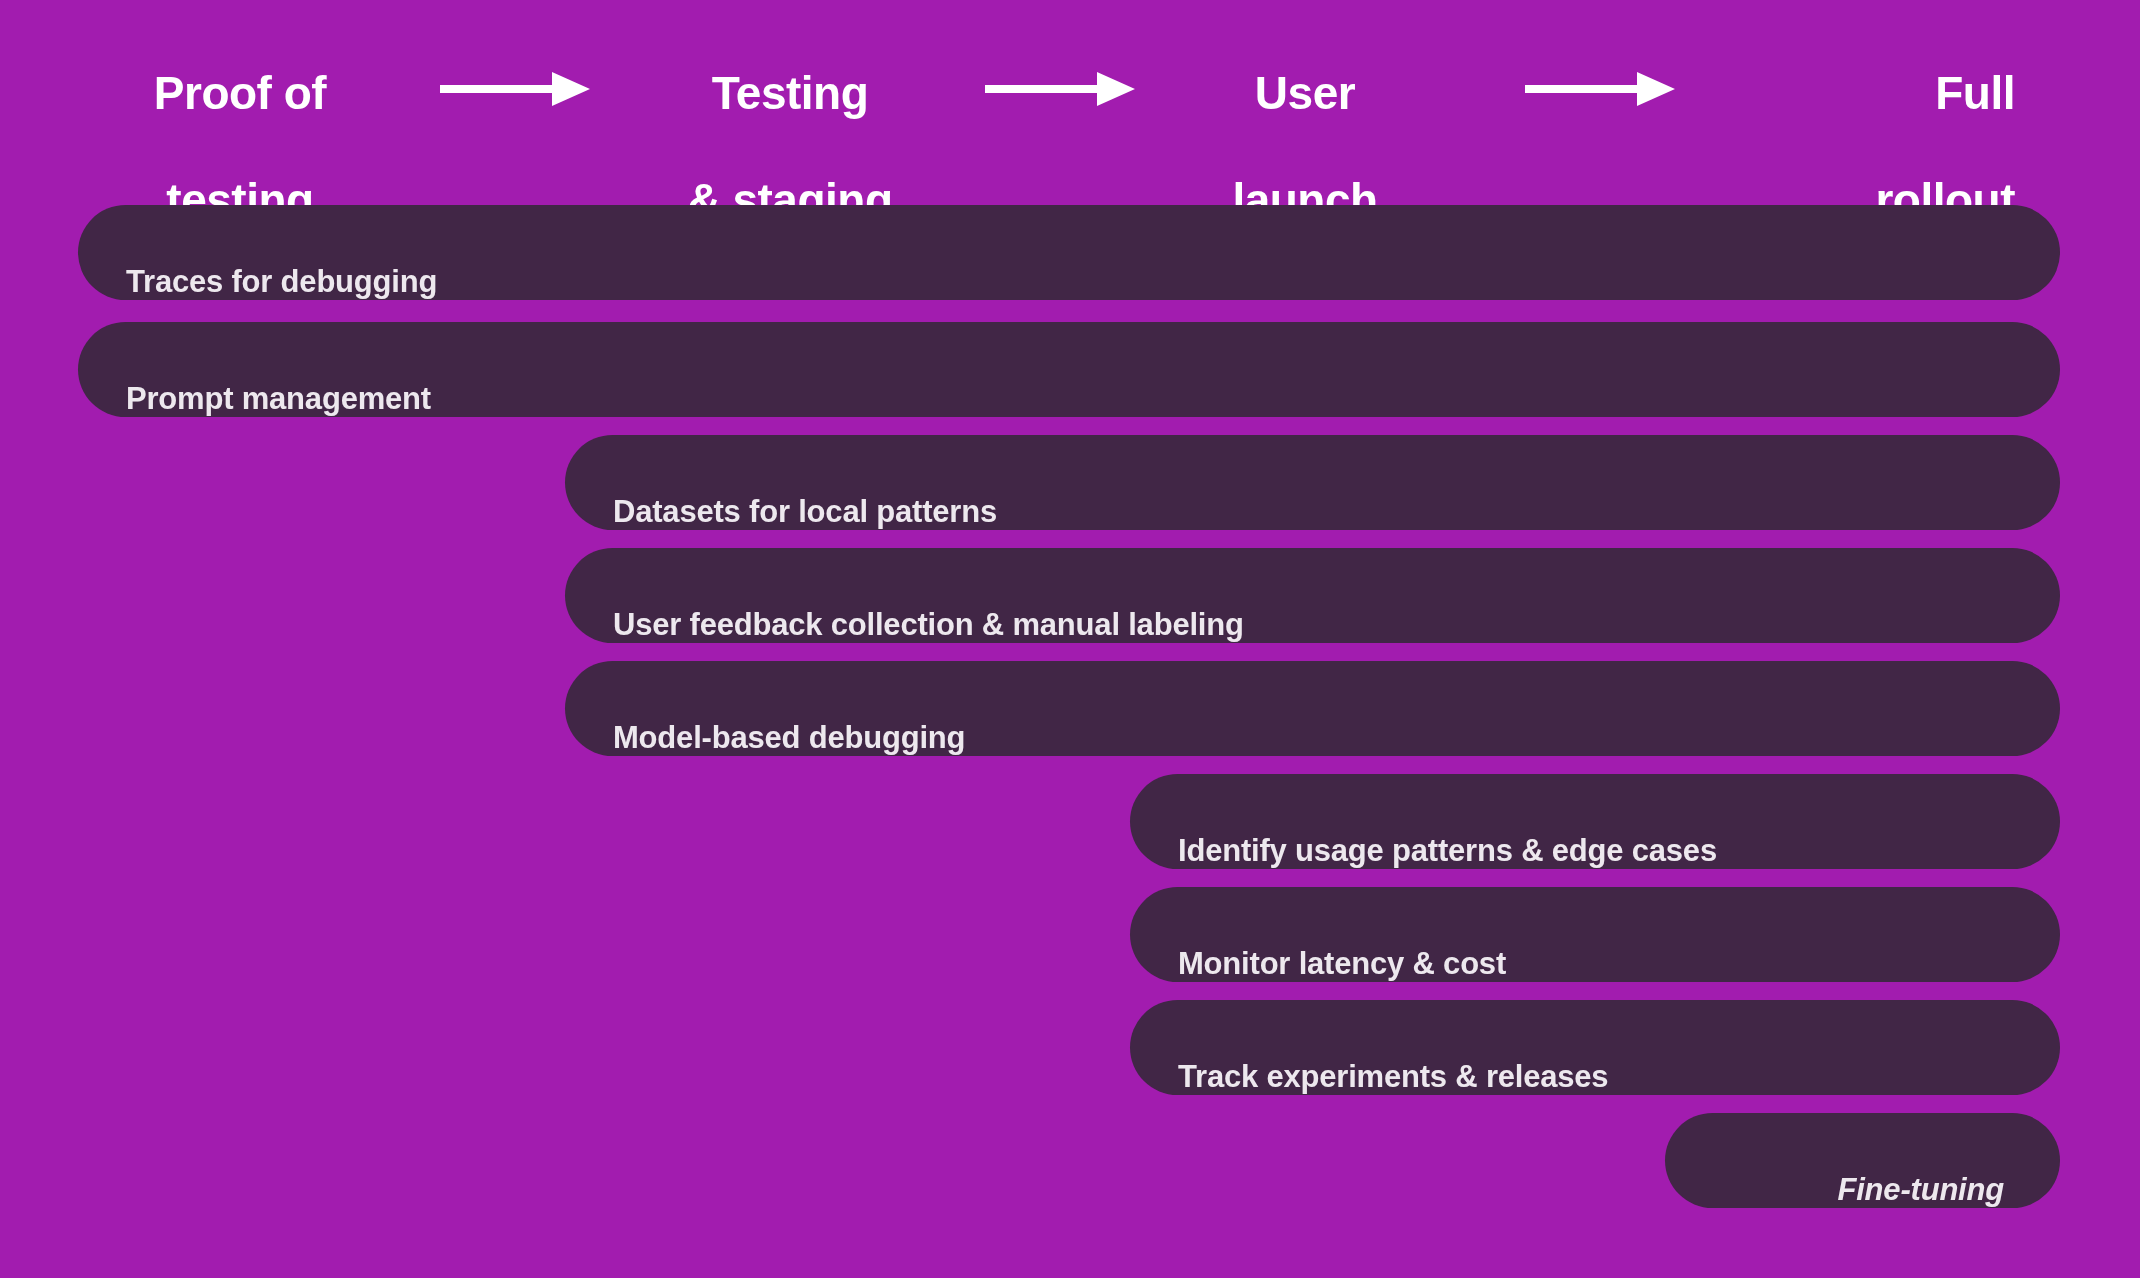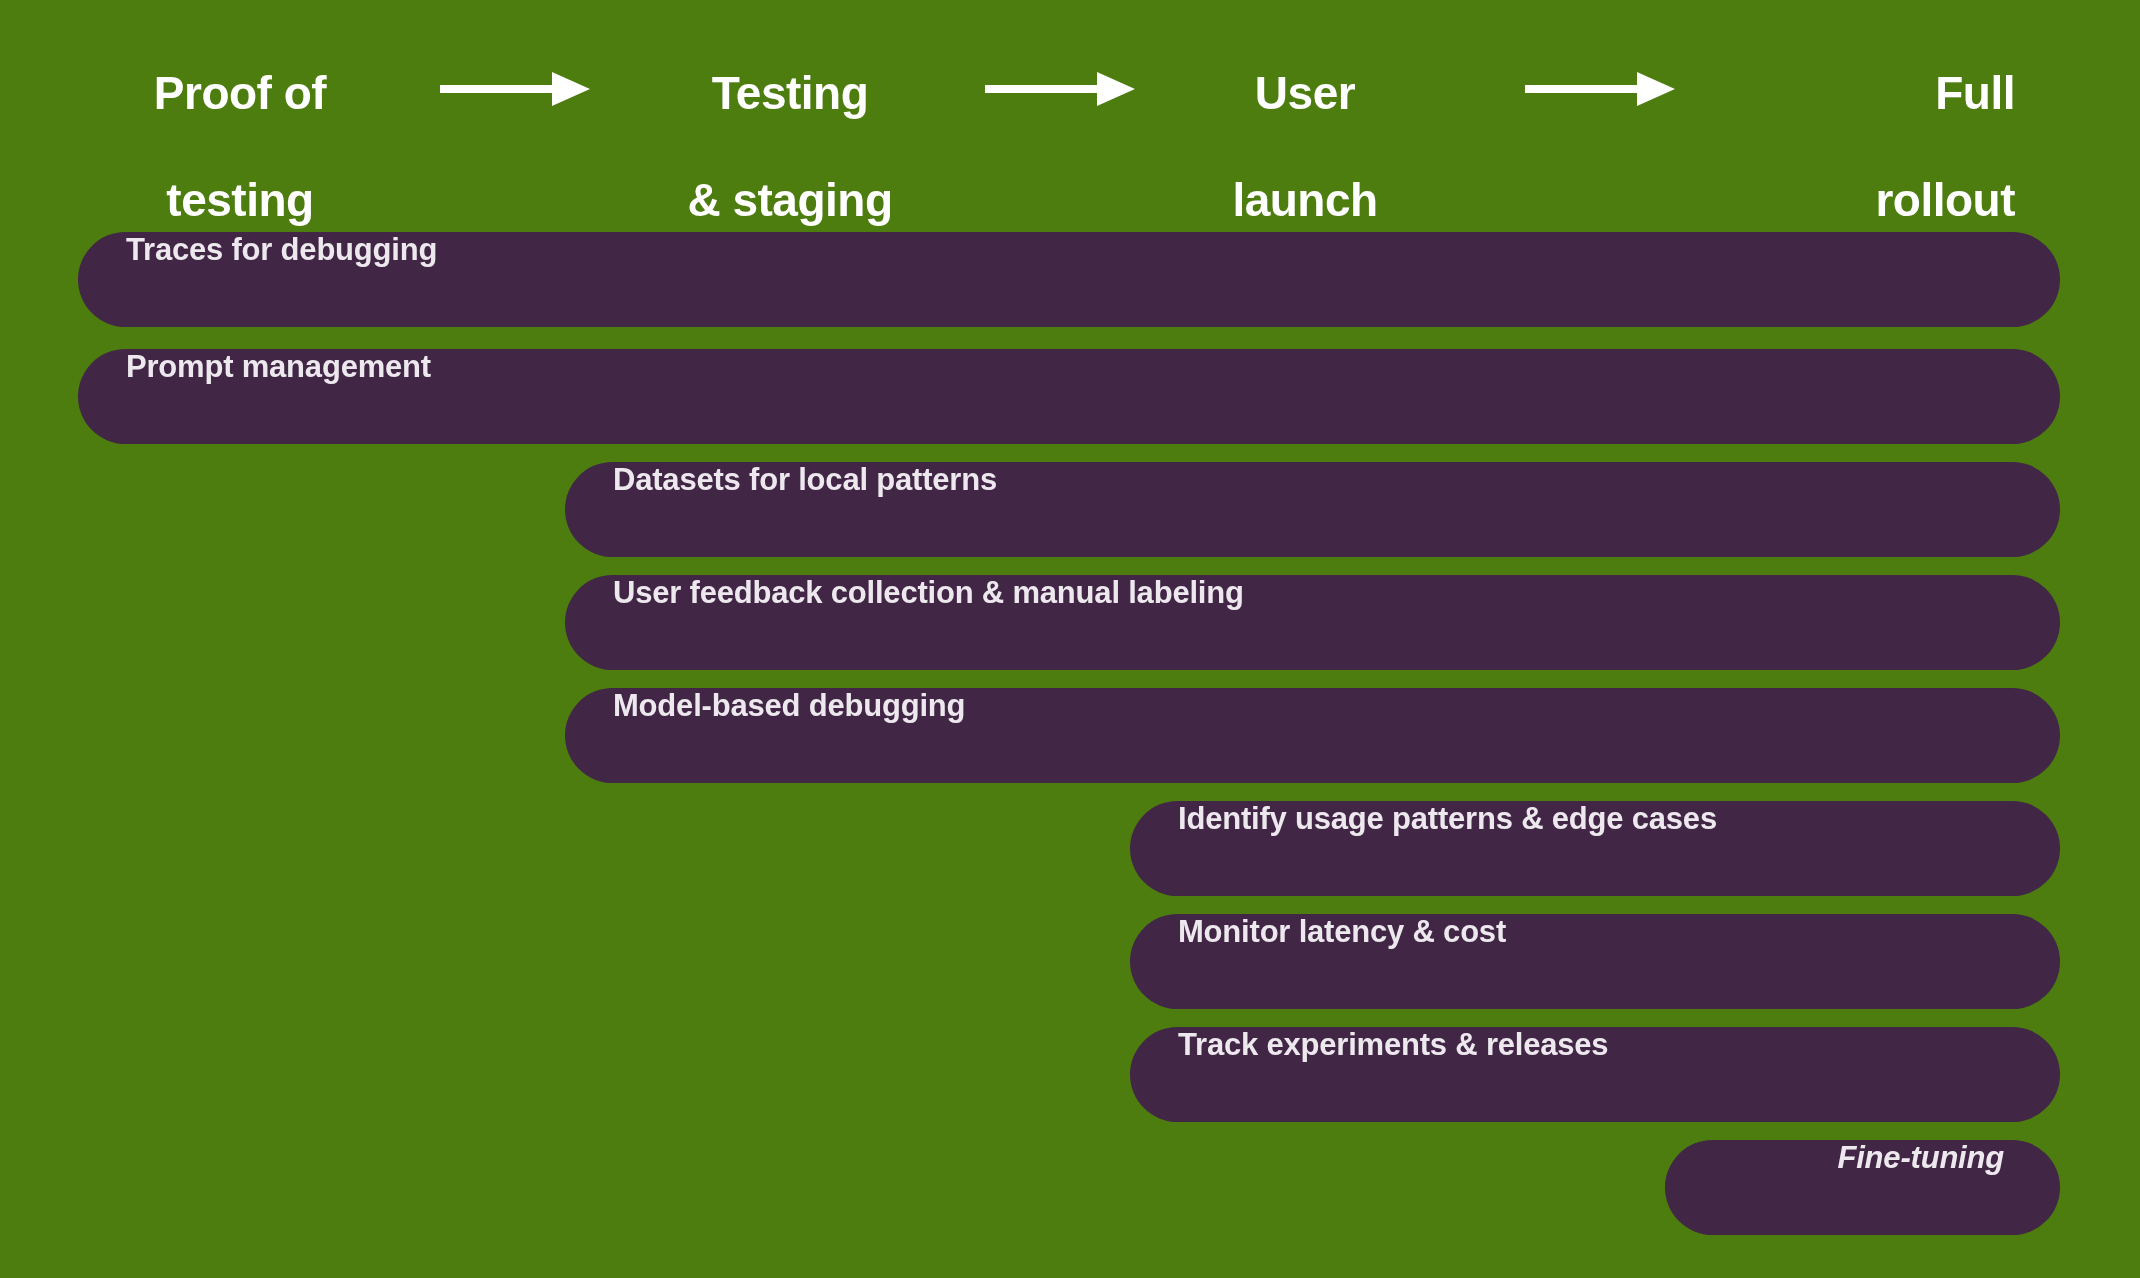--- a/index.html
+++ b/index.html
@@ -11,21 +11,21 @@
     height: 1278px;
     background: #4C6670;
     font-family: "Liberation Sans", sans-serif;
     overflow: hidden;
   }
 
   #canvas {
     position: relative;
     width: 2140px;
     height: 1278px;
-    background: #4d7c0f;
+    background: #a21caf;
   }
 
   
   .phase-row {
     position: absolute;
     left: 0;
     top: 0;
     width: 2140px;
     height: 175px;
   }
@@ -49,22 +49,21 @@
   }
   .phase-arrow svg { display: block; }
 
   
   .bar {
     position: absolute;
     height: 95px;
     background: #412646;
     border-radius: 48px;
     display: flex;
-    align-items: flex-start;
-    margin-top: 27px;
+    align-items: flex-end;
   }
 
   .bar-label {
     color: #EDE8EE;
     font-size: 31px;
     font-weight: bold;
     letter-spacing: -0.2px;
     white-space: nowrap;
   }
 

